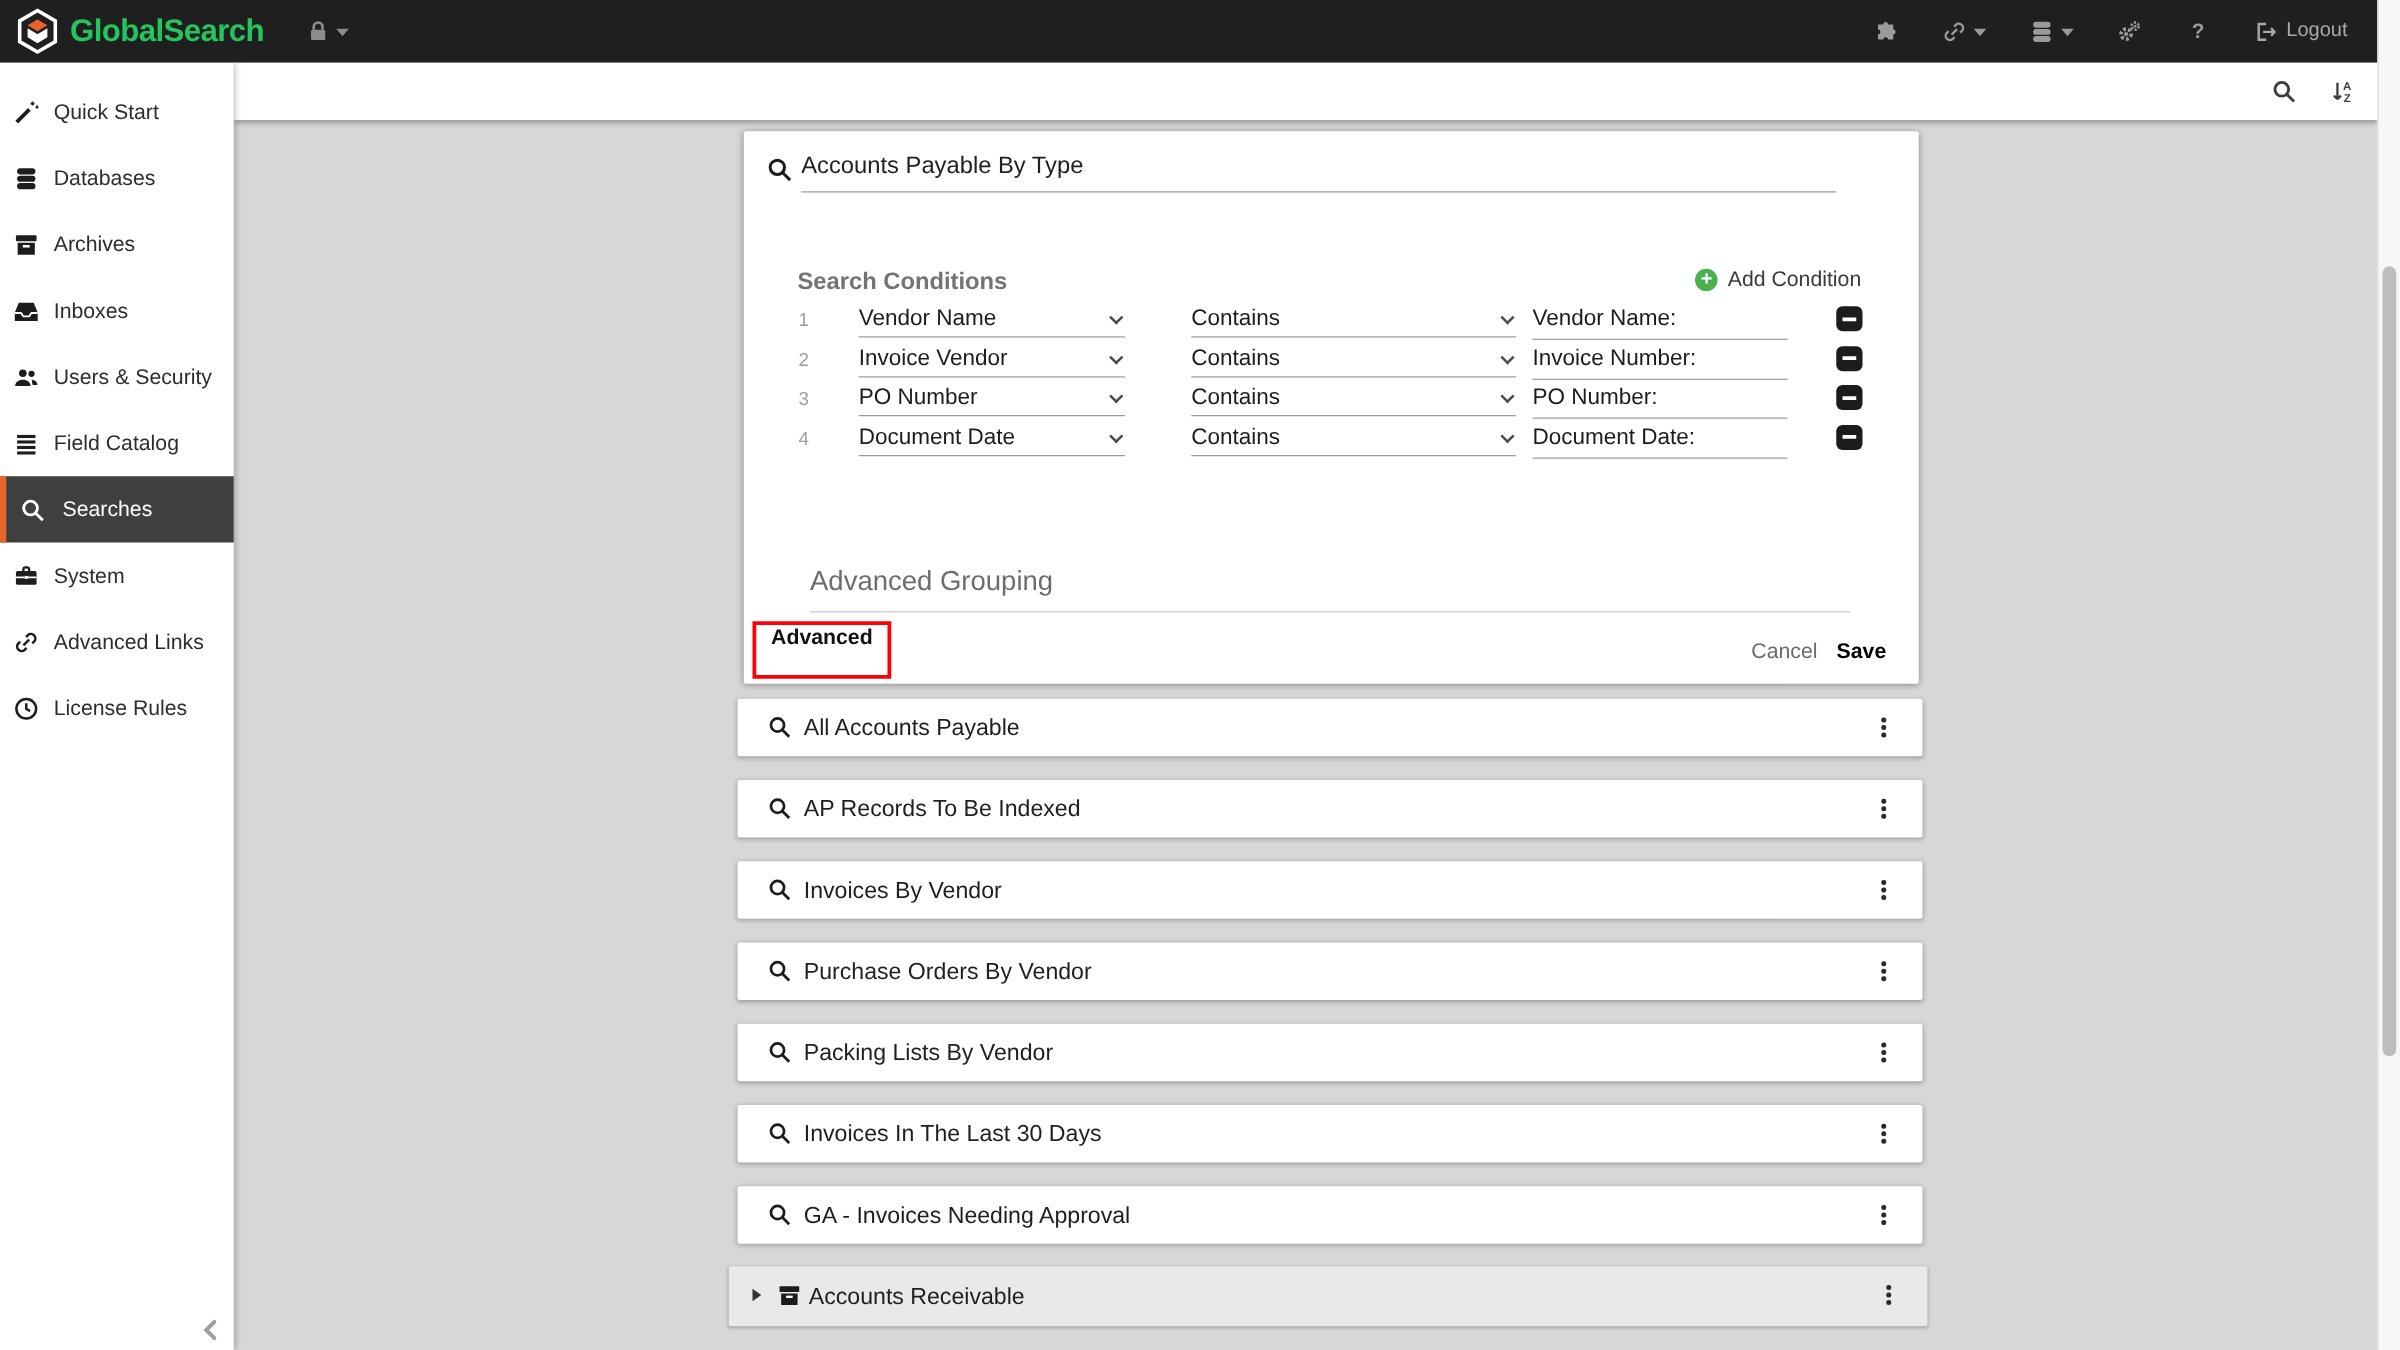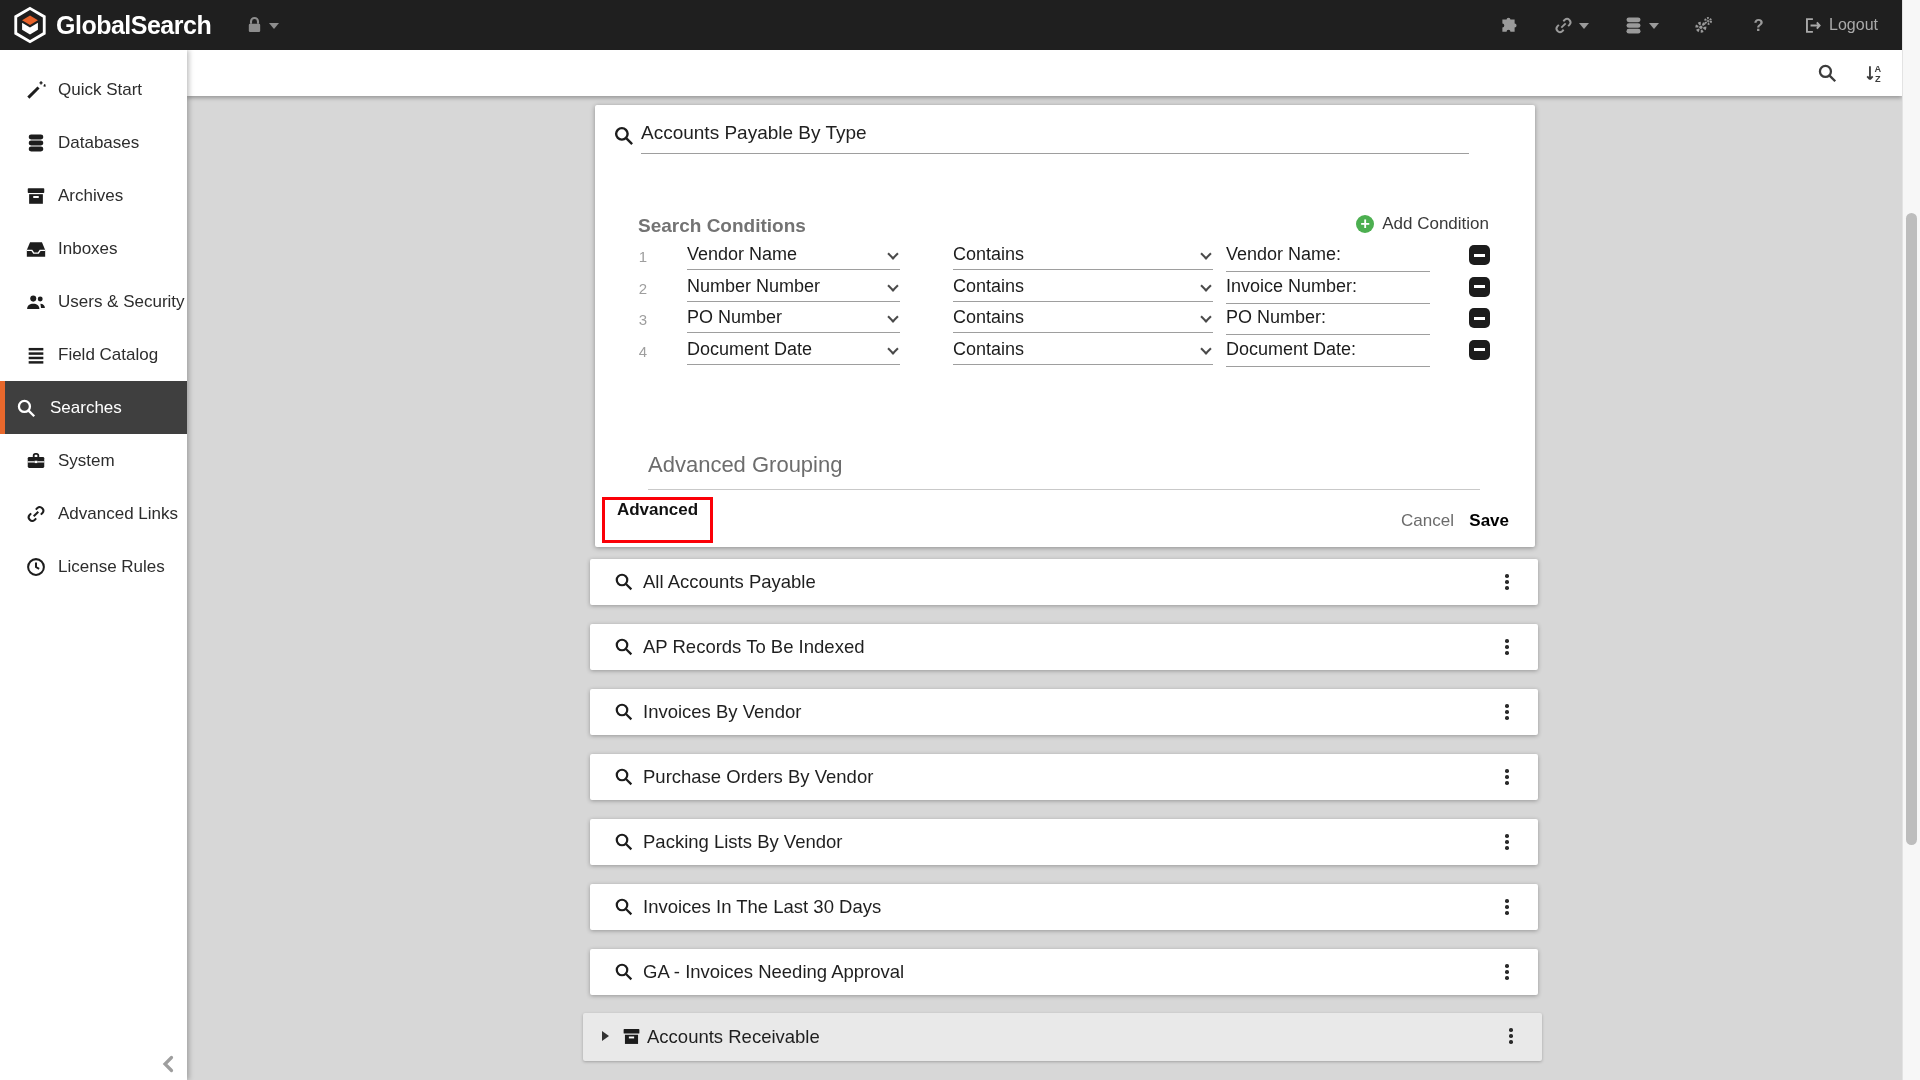--- a/index.html
+++ b/index.html
@@ -12,40 +12,40 @@
   .scroll-col { position:absolute; top:0; right:0; width:18px; height:1080px;
     background:#f7f7f7; border-left:1px solid #e3e3e3; z-index:50; }
   .scroll-thumb { position:absolute; left:3px; width:11px; top:213px; height:632px;
     background:#bdbdbd; border-radius:6px; }
 
   
   .header { position:absolute; left:0; top:0; width:1902px; height:50px;
     background:#1f1f1f; z-index:40; }
   .logo { position:absolute; left:11px; top:6px; width:38px; height:38px; }
   .brand { position:absolute; left:56px; top:0; height:68px; line-height:50px;
-    color:#ffffff; font-size:25px; font-weight:bold; letter-spacing:-0.5px; }
+    color:#22c55e; font-size:25px; font-weight:bold; letter-spacing:-0.5px; }
   .lock-group { position:absolute; left:244px; top:0; height:50px;
     display:flex; align-items:center; gap:4px; color:#8d8d8d; cursor:pointer; }
   .lock-group .ico { width:21px; height:21px; }
   .caret-down { width:0; height:0; border-left:5px solid transparent;
     border-right:5px solid transparent; border-top:6px solid currentColor; margin-top:2px; }
   .header-right { position:absolute; right:24px; top:0; height:50px;
     display:flex; align-items:center; gap:34px; color:#9a9a9a; }
   .hbtn { display:flex; align-items:center; gap:5px; cursor:pointer; }
   .hbtn .ico { width:21px; height:21px; }
   .logout { display:flex; align-items:flex-start; gap:7px; color:#a9a9a9;
     font-size:16px; cursor:pointer; }
   .logout .ico { width:19px; height:19px; }
 
   
   .sidebar { position:absolute; left:0; top:50px; width:187px; height:1030px;
     background:#ffffff; box-shadow:2px 0 5px rgba(0,0,0,.25); z-index:30; }
   .side-list { padding-top:13px; }
   .side-item { height:53px; display:flex; align-items:center; gap:11px;
-    padding-left:25px; cursor:pointer; color:#2d2d2d; }
+    padding-left:10px; cursor:pointer; color:#2d2d2d; }
   .side-item .ico { width:22px; height:22px; color:#1d1d1d; flex:0 0 22px; }
   .side-item .lbl { font-size:17px; }
   .side-item.selected { background:#3f3f3f; color:#ffffff;
     border-left:5px solid #e8682c; padding-left:10px;gap:13px; }
   .side-item.selected .ico { color:#ffffff; }
   .collapse-btn { position:absolute; right:6px; bottom:4px; width:24px; height:24px;
     color:#9e9e9e; cursor:pointer; }
 
   
   .topbar { position:absolute; left:187px; top:50px; width:1715px; height:46px;
@@ -377,21 +377,21 @@
             <div class="txt">Contains</div>
             <span class="sel-caret"></span>
           </div>
           <input class="prompt-input" type="text" value="Vendor Name:" style="">
           <div class="minus-btn"></div>
         </div>
 
         <div class="cond-row">
           <span class="cond-num">2</span>
           <div class="sel field uline">
-            <div class="txt">Number Number</div>
+            <div class="txt">Invoice Vendor</div>
             <span class="sel-caret"></span>
           </div>
           <div class="sel oper uline">
             <div class="txt">Contains</div>
             <span class="sel-caret"></span>
           </div>
           <input class="prompt-input" type="text" value="Invoice Number:" style="">
           <div class="minus-btn"></div>
         </div>
 

